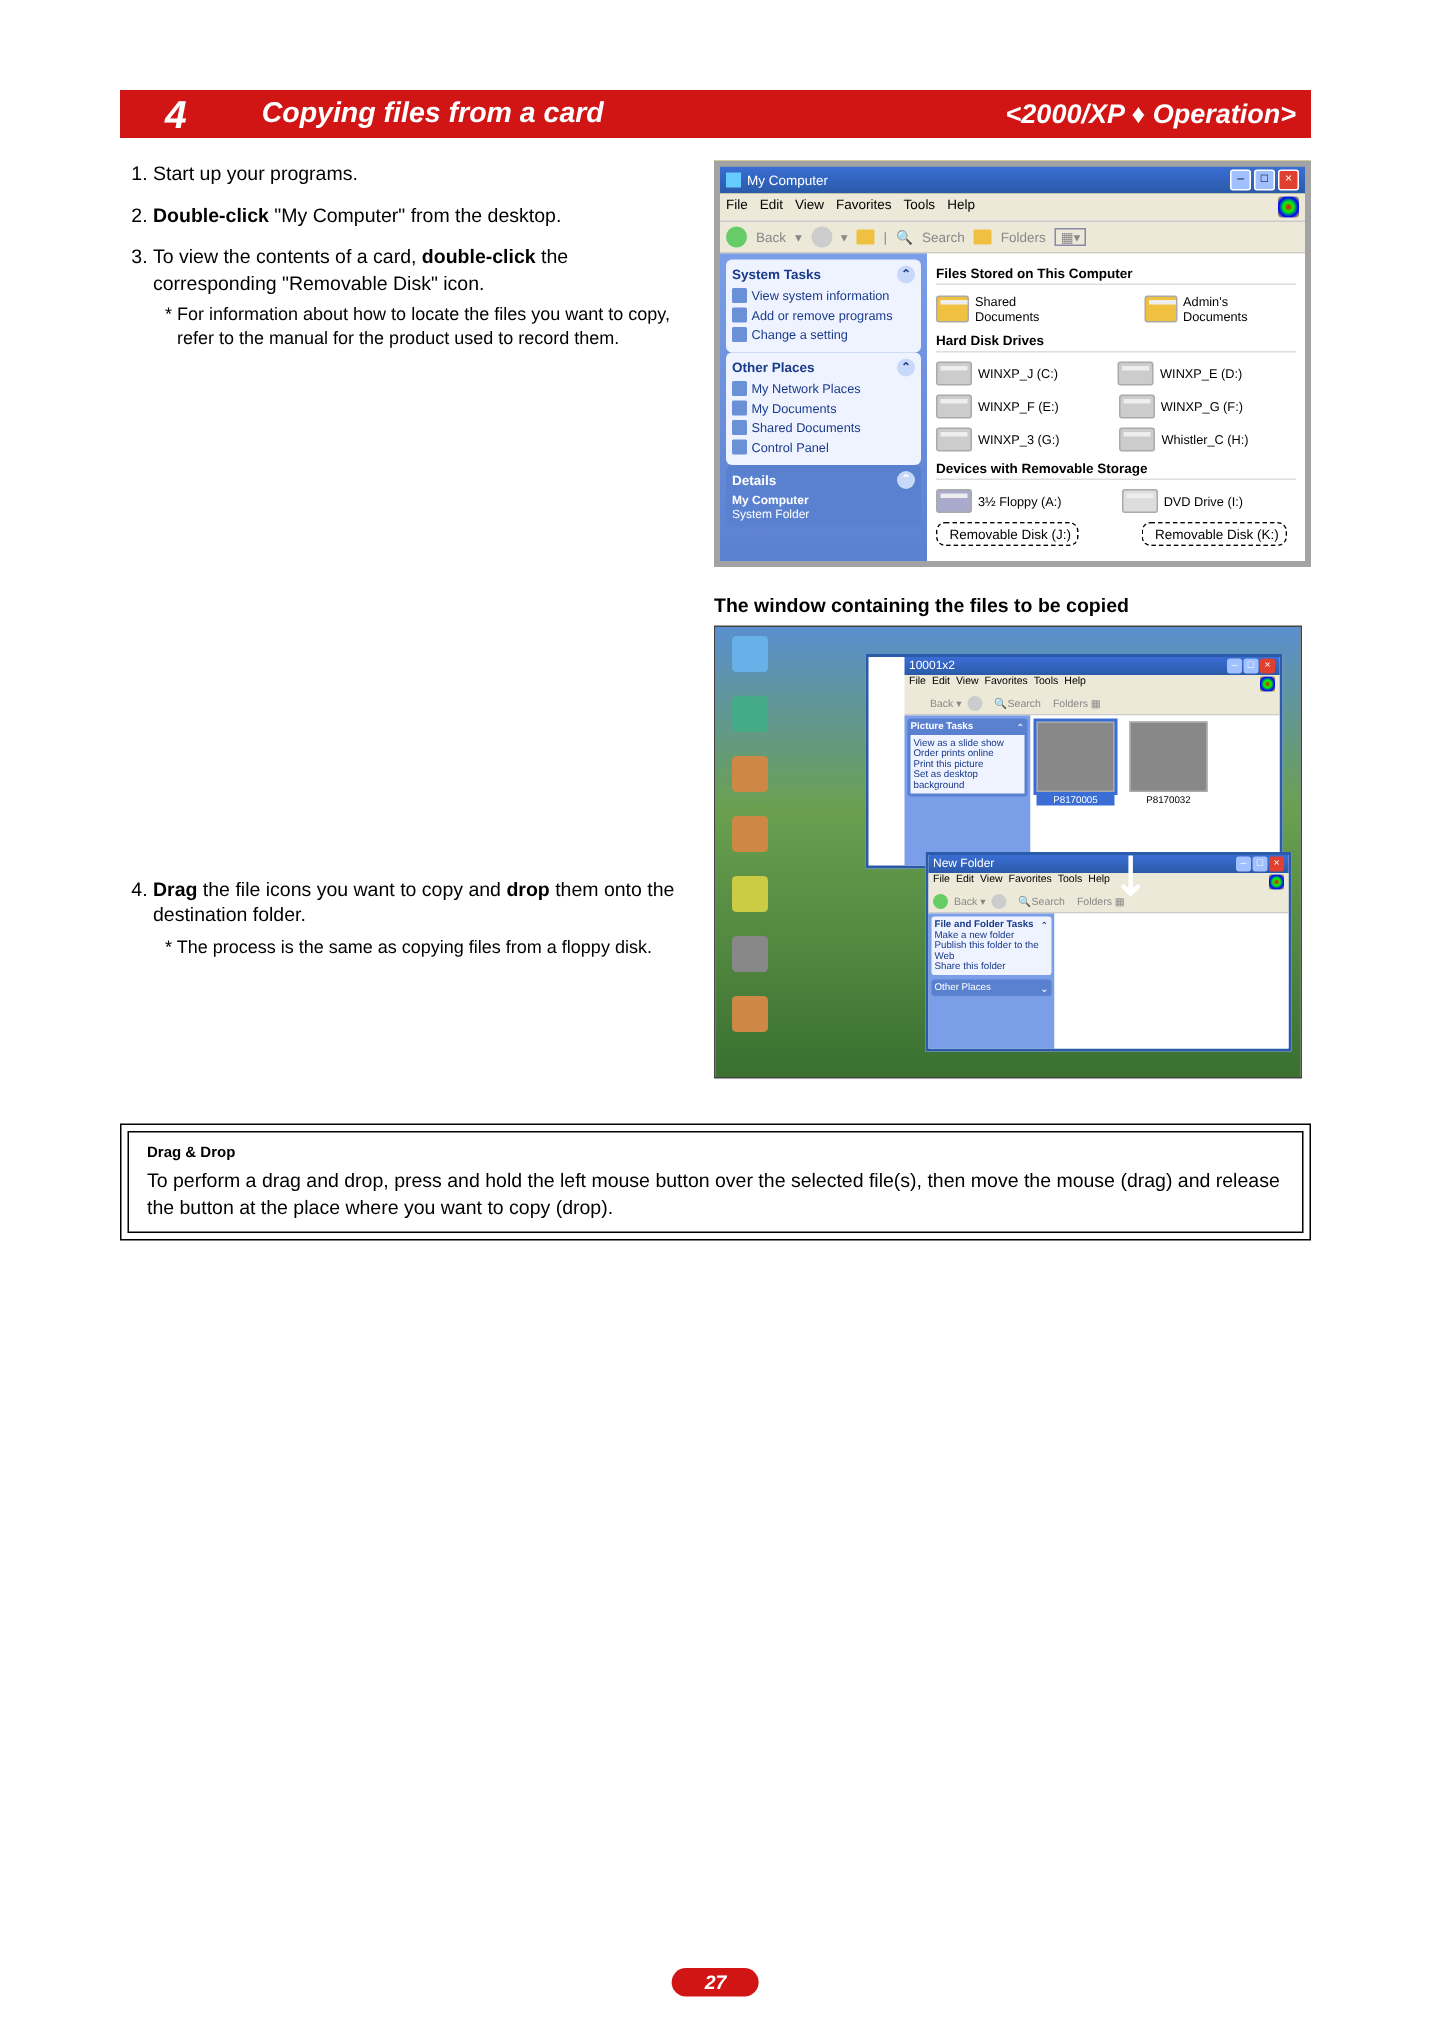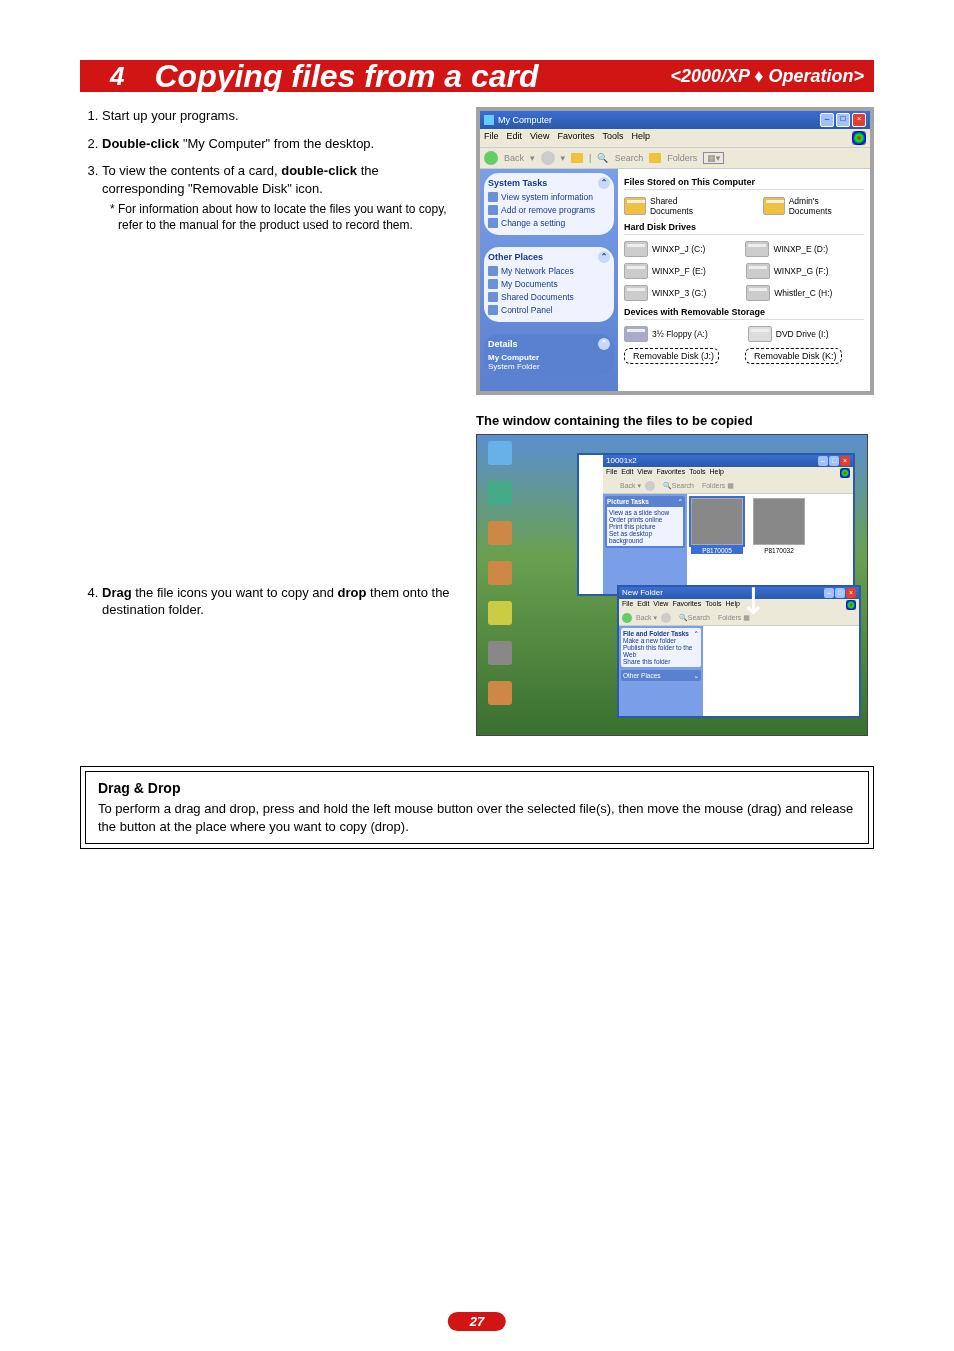--- a/index.html
+++ b/index.html
@@ -26,24 +26,25 @@
     margin-left: 30px;
     margin-right: 30px;
   }
   .banner .num {
     font-size: 26px;
     font-weight: bold;
     font-style: italic;
     margin-right: 30px;
   }
   .banner .title {
-    font-size: 32px;
+    font-size: 19px;
     font-weight: bold;
     font-style: italic;
     flex: 1;
+    margin-left: 20px;
   }
   .banner .right {
     font-size: 18px;
     font-weight: bold;
     font-style: italic;
   }
   .content {
     display: flex;
     margin-top: 15px;
     margin-left: 30px;
@@ -103,36 +104,36 @@
   }
   .xpwin .toolbar .circ{width:14px;height:14px;border-radius:50%;display:inline-block;}
   .xpwin .toolbar .green{background:#6c6;}
   .xpwin .toolbar .gray{background:#ccc;}
   .xpwin .toolbar .fld{width:12px;height:10px;background:#f0c040;display:inline-block;border-radius:1px;}
   .xpwin .body{display:flex;}
   .xpwin .sidebar{
     width:130px;background:linear-gradient(#7a9ee8,#5a80d0);padding:4px;color:#fff;
   }
   .panel{
-    background:#eef3ff;border-radius:15px;margin-bottom:12px;color:#1a3a8a;padding:4px;
+    background:#eef3ff;border-radius:4px;margin-bottom:0;color:#1a3a8a;padding:4px;
   }
   .panel .phead{font-weight:bold;font-size:9px;color:#1a3a8a;display:flex;align-items:center;}
   .panel .phead .chev{margin-left:auto;width:12px;height:12px;border-radius:50%;background:#c8d8f8;text-align:center;font-size:8px;line-height:12px;}
   .panel .plink{font-size:8.5px;color:#1a3a8a;margin:3px 0;display:flex;align-items:center;gap:3px;}
   .panel .plink .pi{width:10px;height:10px;display:inline-block;background:#6a90d8;border-radius:1px;}
   .panel.dark{background:#5a80d0;color:#fff;}
   .panel.dark .phead{color:#fff;}
   .mainarea{flex:1;padding:4px 6px;background:#fff;}
   .section-h{font-weight:bold;font-size:9px;margin:4px 0;border-bottom:1px solid #ddd;padding-bottom:2px;}
   .drive-row{display:flex;gap:40px;margin:6px 0;}
   .drive{display:flex;align-items:center;gap:4px;font-size:8.5px;}
   .drive .dicon{width:22px;height:14px;background:#ccc;border-radius:2px;border:1px solid #aaa;display:inline-block;position:relative;}
   .drive .dicon.folder{background:#f0c040;width:20px;height:16px;}
   .drive .dicon::before{content:"";position:absolute;left:2px;top:2px;width:18px;height:3px;background:#eee;}
-  .removable-row{display:flex;gap:26px;margin:6px 0;}
+  .removable-row{display:flex;gap:42px;margin:6px 0;}
   .dashed{border:1.5px dashed #000;border-radius:6px;padding:2px 4px;display:inline-flex;align-items:center;gap:4px;}
   .caption{
     font-size:12px;margin-top:8px;line-height:1.3;
     text-indent:-8px;padding-left:8px;
   }
   .subhead{font-weight:bold;font-size:13px;margin-top:18px;margin-bottom:6px;}
   
   .desktop{
     width:390px;height:300px;background:linear-gradient(#5a8fd0 0%,#6aa050 40%,#3a7030 100%);
     position:relative;border:1px solid #444;overflow:hidden;
@@ -157,21 +158,21 @@
   .desktop .thumb.sel{outline:2px solid #3b6ed5;}
   .desktop .tlabel{font-size:6.5px;text-align:center;margin-top:2px;}
   .desktop .tlabel.sel{background:#3b6ed5;color:#fff;}
   .desktop .arrow{position:absolute;left:260px;top:155px;transform:rotate(45deg);}
   .desktop .arrow svg{width:30px;height:30px;}
   
   .ddbox{
     border:1px solid #000;margin:30px 30px 0 30px;padding:4px;
   }
   .ddbox-inner{border:0.5px solid #000;padding:8px 12px;}
-  .ddbox .ddt{font-weight:bold;font-size:14px;margin-bottom:4px;}
+  .ddbox .ddt{font-weight:bold;font-size:10px;margin-bottom:4px;}
   .ddbox .ddb{font-size:13px;line-height:1.35;}
   .pagenum{
     position:absolute;bottom:20px;left:50%;transform:translateX(-50%);
     background:#d11515;color:#fff;font-weight:bold;font-style:italic;
     padding:2px 22px;border-radius:10px;font-size:13px;
   }
 </style>
 </head>
 <body>
 
@@ -197,20 +198,21 @@
           <span>To view the contents of a card, </span><b>double-click</b><span> the corresponding "Removable Disk" icon.</span>
           <div class="note">* For information about how to locate the files you want to copy, refer to the manual for the product used to record them.</div>
         </li>
       </ol>
 
       <div style="height:340px"></div>
 
       <ol class="steps" start="4">
         <li>
           <b>Drag</b><span> the file icons you want to copy and </span><b>drop</b><span> them onto the destination folder.</span>
+          <div class="note">* The process is the same as copying files from a floppy disk.</div>
         </li>
       </ol>
     </div>
 
     <div class="rightcol">
 
       <div class="xpwin">
         <div class="titlebar">
           <span class="ticon"></span>
           <span>My Computer</span>

